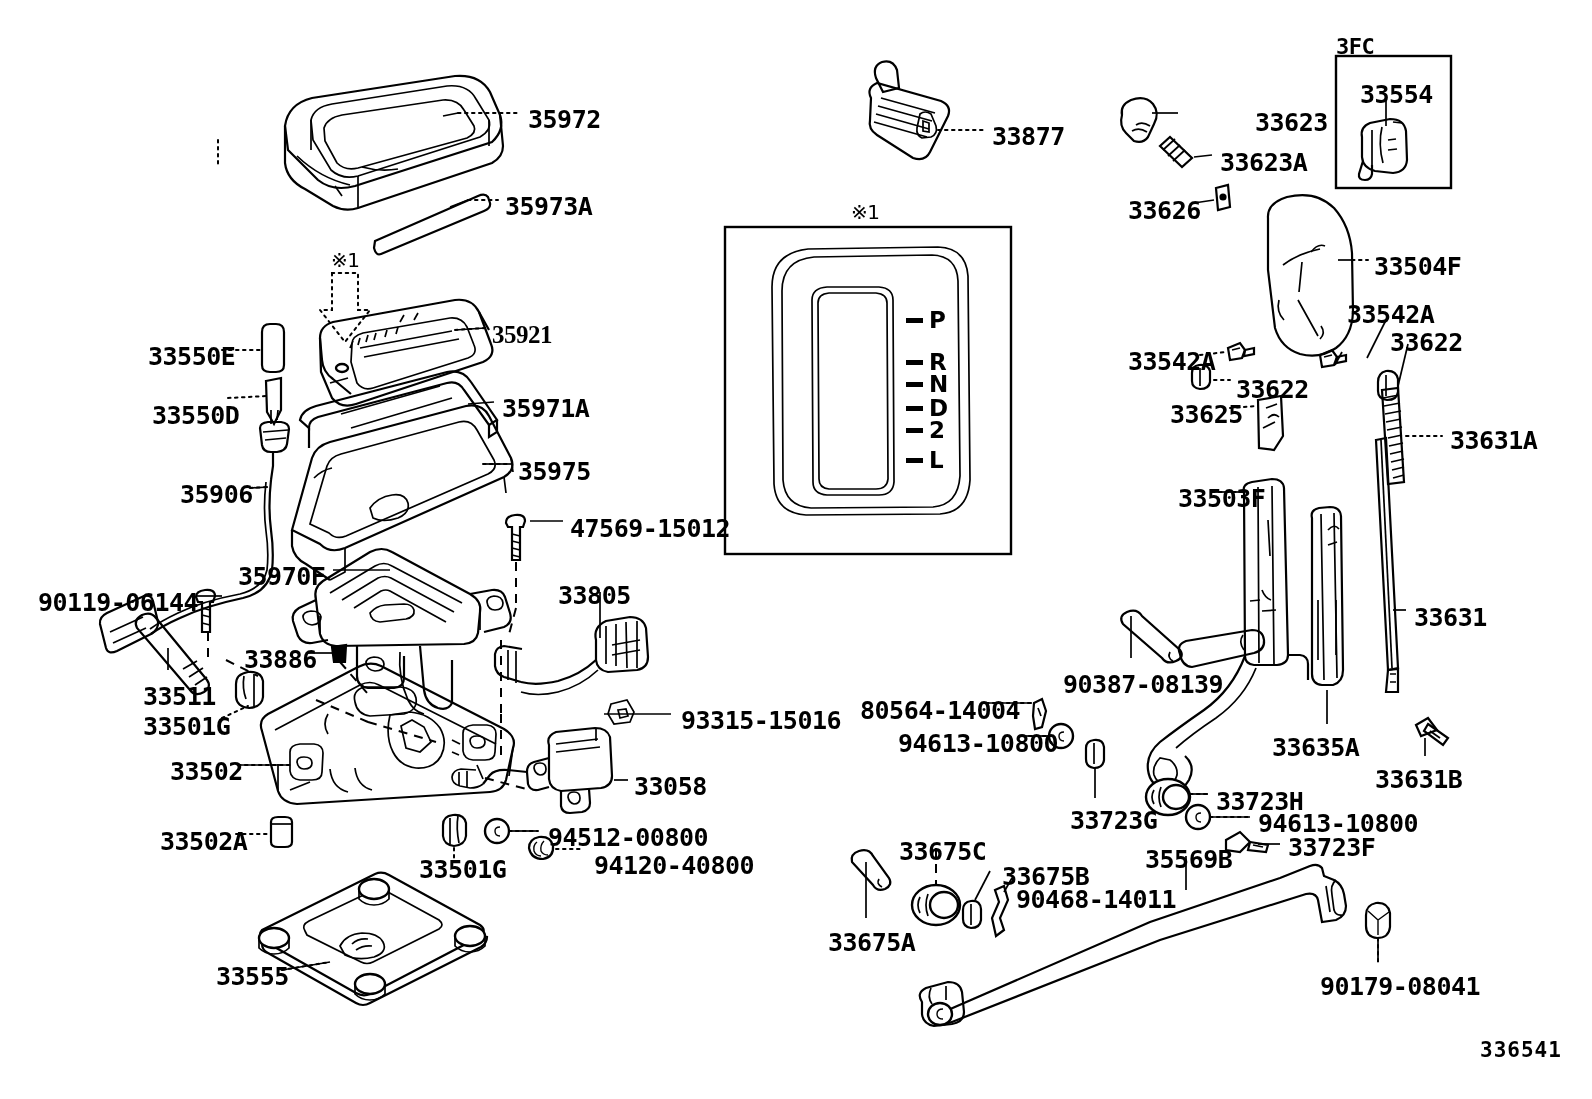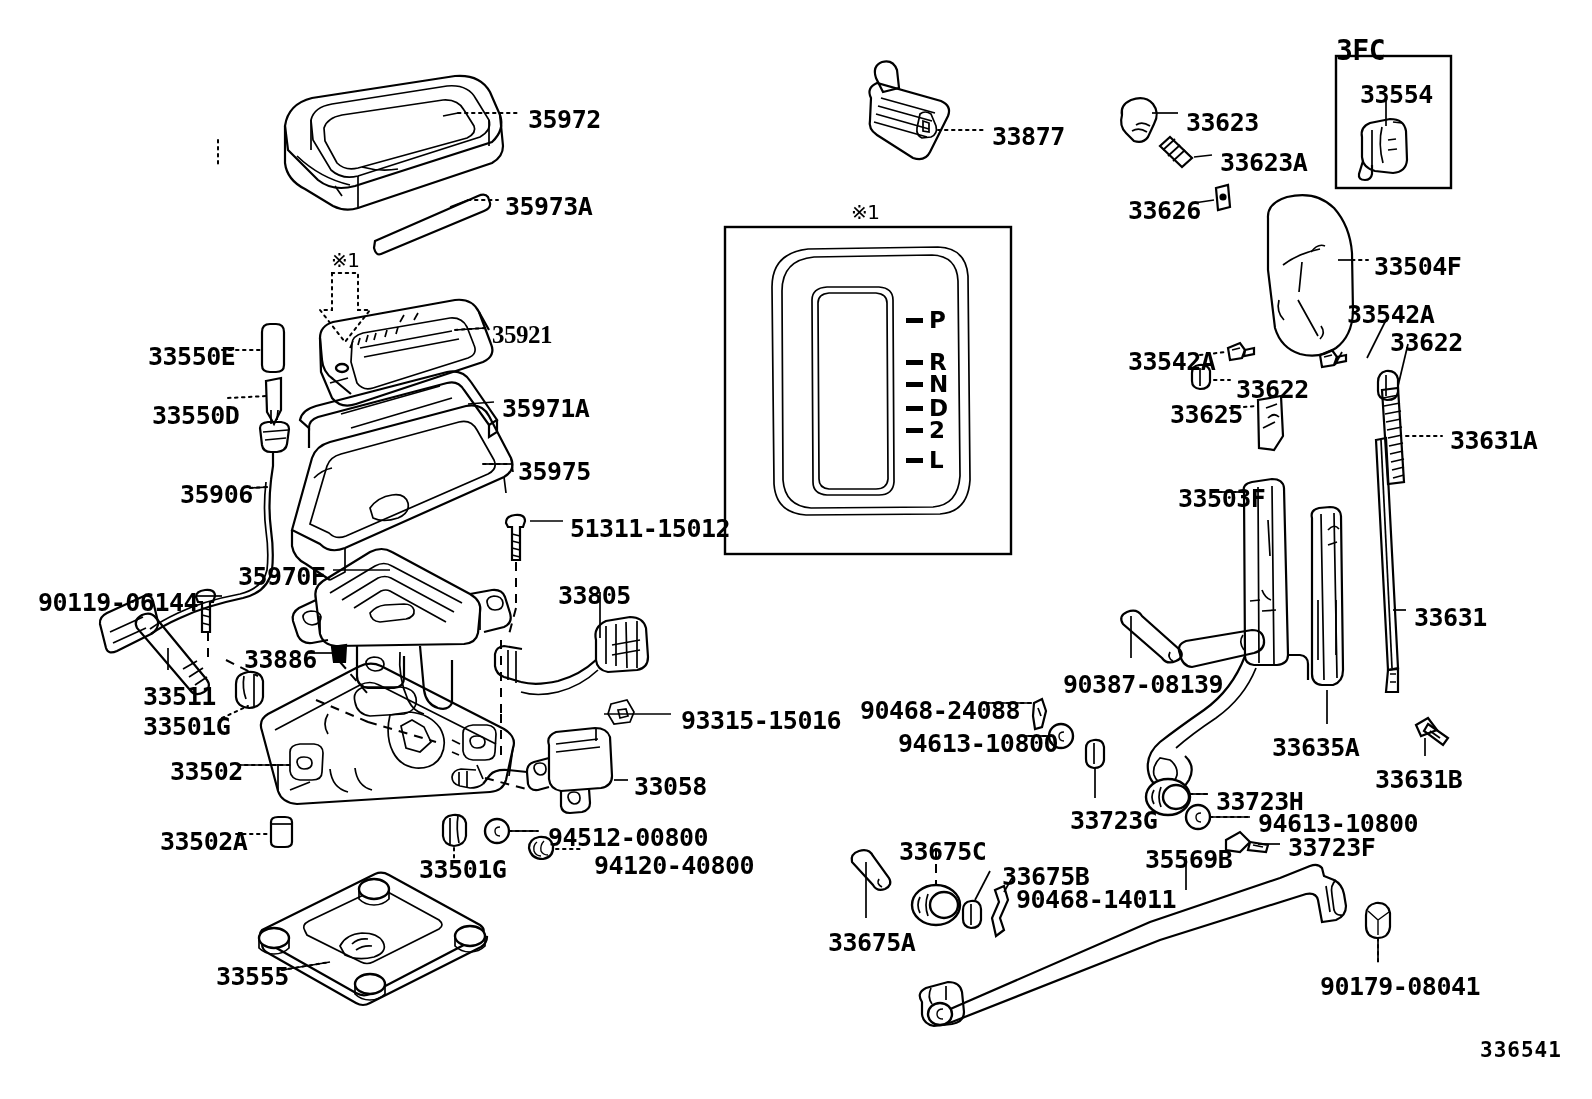--- a/index.html
+++ b/index.html
@@ -6,21 +6,21 @@
   #sheet{
     position:relative;width:1592px;height:1099px;background:#fff;overflow:hidden;
     font-family:"DejaVu Sans Mono","Liberation Mono",monospace;
   }
   .lbl{
     position:absolute;color:#000;font-weight:700;white-space:nowrap;
     font-family:"DejaVu Sans Mono","Liberation Mono",monospace;
     letter-spacing:-0.5px;
   }
   .pn{font-size:25px;}
-  .pn-sm{font-size:28px;}
+  .pn-sm{font-size:22px;}
   .refnote{font-size:22px;line-height:1.28;letter-spacing:0px;}
   .figno{font-size:21px;letter-spacing:1px;}
   .star{font-size:20px;font-family:"DejaVu Sans","Liberation Sans",sans-serif;font-weight:400;}
   .gate-letter{
     position:absolute;font-size:23px;font-weight:700;
     font-family:"DejaVu Sans","Liberation Sans",sans-serif;
   }
   .gate-dash{position:absolute;background:#000;width:17px;height:5px;}
   svg{position:absolute;left:0;top:0;overflow:visible;}
   .ln{stroke:#000;stroke-width:2.2;fill:none;}
@@ -597,51 +597,51 @@
 
   <div id="callouts">
       <div class="lbl pn" style="left: 528px; top: 105px; text-align: center;">35972</div>
       <div class="lbl pn" style="left: 505px; top: 192px;">35973A</div>
       <div class="lbl pn" style="left: 492px; top: 321px; font-family: Liberation Serif, serif;">35921</div>
       <div class="lbl pn" style="left: 148px; top: 342px;">33550E</div>
       <div class="lbl pn" style="left: 152px; top: 390px; margin-top: 11px;">33550D</div>
       <div class="lbl pn" style="left: 502px; top: 394px;">35971A</div>
       <div class="lbl pn" style="left: 518px; top: 457px;">35975</div>
       <div class="lbl pn" style="left: 180px; top: 480px;">35906</div>
-      <div class="lbl pn" style="left: 570px; top: 514px;">51311-15012</div>
+      <div class="lbl pn" style="left: 570px; top: 514px;">47569-15012</div>
       <div class="lbl pn" style="left: 238px; top: 562px;">35970F</div>
       <div class="lbl pn" style="left: 558px; top: 581px;">33805</div>
       <div class="lbl pn" style="left: 38px; top: 588px;">90119-06144</div>
       <div class="lbl pn" style="left: 244px; top: 645px;">33886</div>
       <div class="lbl pn" style="left: 143px; top: 682px;">33511</div>
       <div class="lbl pn" style="left: 681px; top: 706px;">93315-15016</div>
       <div class="lbl pn" style="left: 143px; top: 712px;">33501G</div>
       <div class="lbl pn" style="left: 170px; top: 757px;">33502</div>
       <div class="lbl pn" style="left: 634px; top: 772px; text-align: right;">33058</div>
       <div class="lbl pn" style="left: 160px; top: 827px;">33502A</div>
       <div class="lbl pn" style="left: 548px; top: 823px;">94512-00800</div>
       <div class="lbl pn" style="left: 419px; top: 855px;">33501G</div>
       <div class="lbl pn" style="left: 594px; top: 851px;">94120-40800</div>
       <div class="lbl pn" style="left: 216px; top: 962px;">33555</div>
       <div class="lbl pn" style="left: 992px; top: 122px;">33877</div>
-      <div class="lbl pn" style="left: 1186px; top: 108px; text-align: center;">33623</div>
+      <div class="lbl pn" style="left: 1255px; top: 108px; text-align: center;">33623</div>
       <div class="lbl pn" style="left: 1220px; top: 148px;">33623A</div>
       <div class="lbl pn" style="left: 1128px; top: 196px;">33626</div>
       <div class="lbl pn" style="left: 1360px; top: 80px;">33554</div>
       <div class="lbl pn" style="left: 1374px; top: 252px;">33504F</div>
       <div class="lbl pn" style="left: 1347px; top: 300px;">33542A</div>
       <div class="lbl pn" style="left: 1390px; top: 328px;">33622</div>
       <div class="lbl pn" style="left: 1128px; top: 347px;">33542A</div>
       <div class="lbl pn" style="left: 1236px; top: 375px;">33622</div>
       <div class="lbl pn" style="left: 1170px; top: 400px;">33625</div>
       <div class="lbl pn" style="left: 1450px; top: 426px;">33631A</div>
       <div class="lbl pn" style="left: 1142px; top: 484px; margin-left: 36px;">33503F</div>
       <div class="lbl pn" style="left: 1414px; top: 603px;">33631</div>
       <div class="lbl pn" style="left: 1063px; top: 670px;">90387-08139</div>
-      <div class="lbl pn" style="left: 860px; top: 696px;">90468-24088</div>
+      <div class="lbl pn" style="left: 860px; top: 696px;">80564-14004</div>
       <div class="lbl pn" style="left: 898px; top: 729px;">94613-10800</div>
       <div class="lbl pn" style="left: 1272px; top: 733px;">33635A</div>
       <div class="lbl pn" style="left: 1375px; top: 765px;">33631B</div>
       <div class="lbl pn" style="left: 1216px; top: 787px;">33723H</div>
       <div class="lbl pn" style="left: 1070px; top: 806px;">33723G</div>
       <div class="lbl pn" style="left: 1258px; top: 809px;">94613-10800</div>
       <div class="lbl pn" style="left: 1288px; top: 833px;">33723F</div>
       <div class="lbl pn" style="left: 899px; top: 837px;">33675C</div>
       <div class="lbl pn" style="left: 1145px; top: 845px;">35569B</div>
       <div class="lbl pn" style="left: 1002px; top: 862px;">33675B</div>

